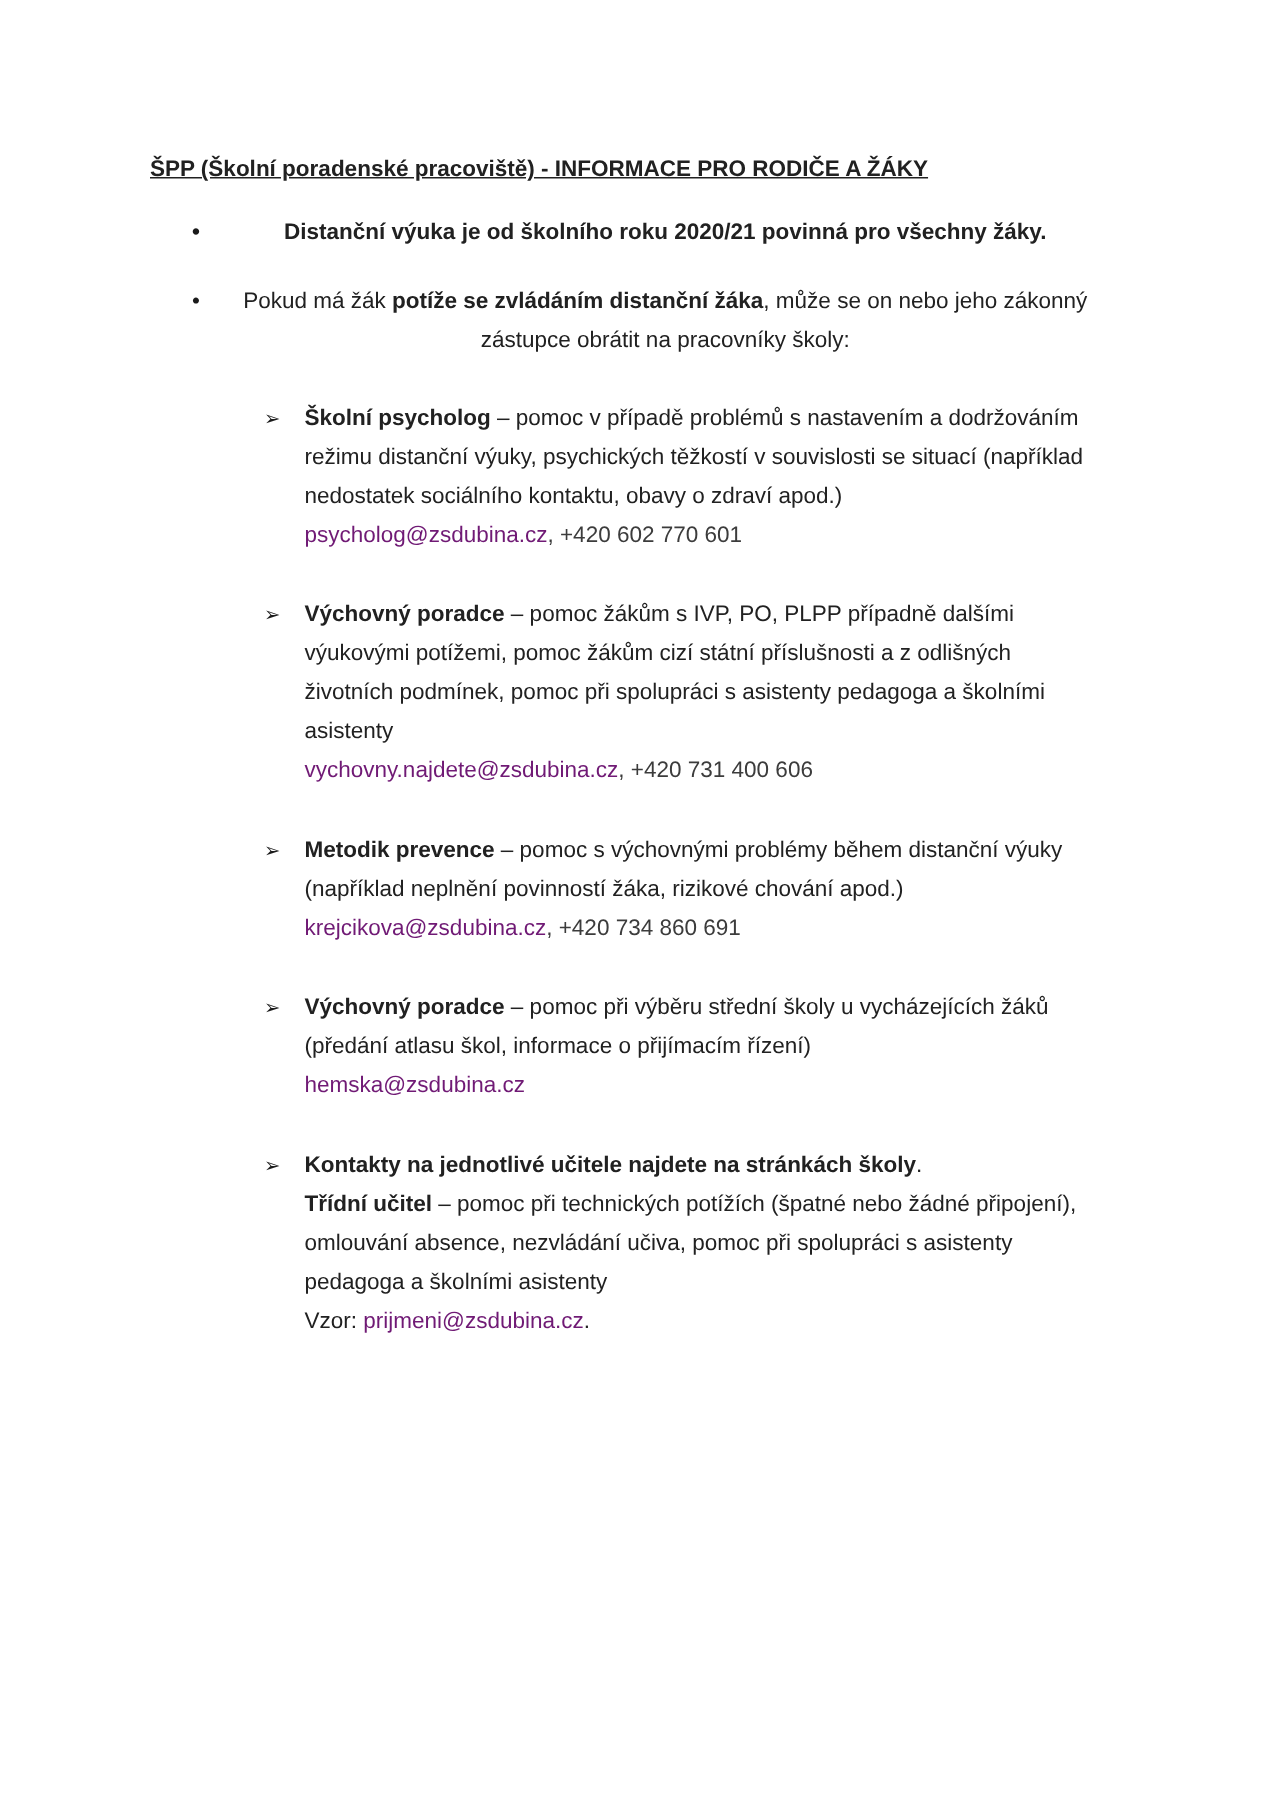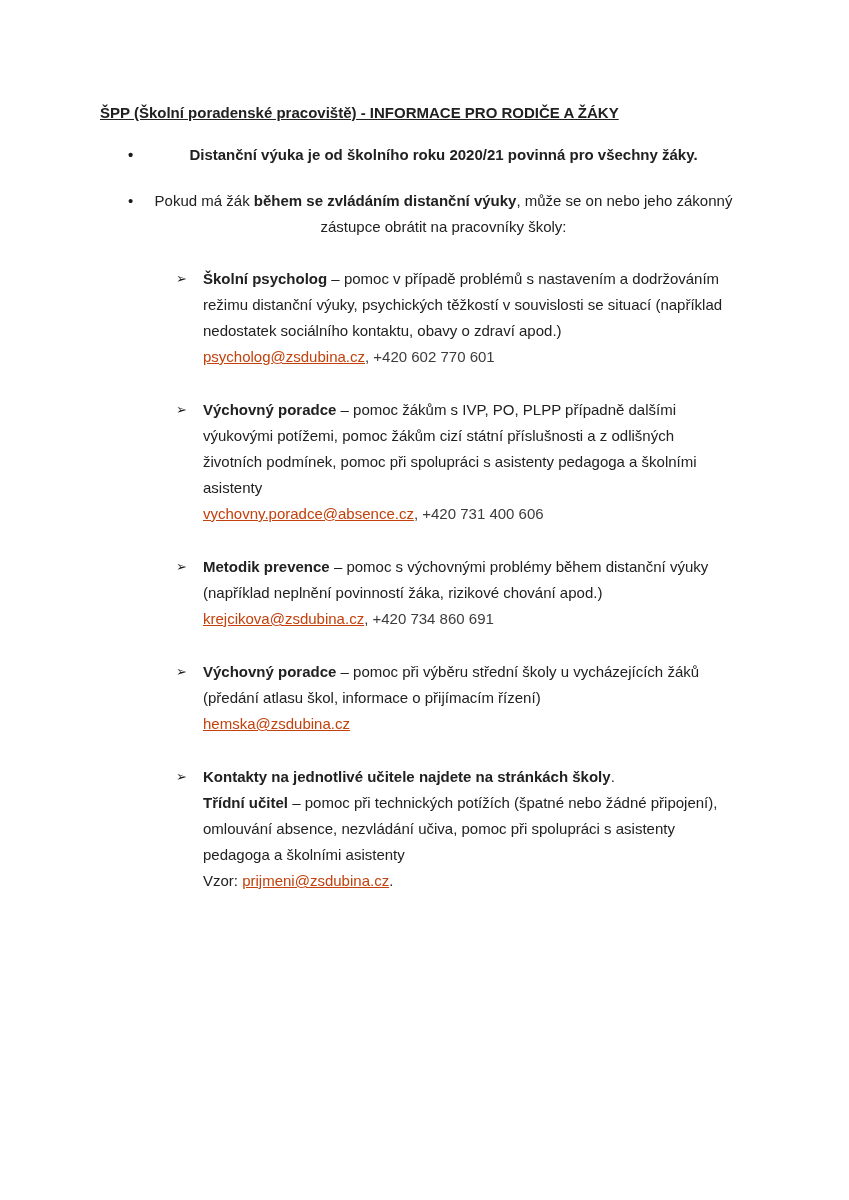--- a/index.html
+++ b/index.html
@@ -55,22 +55,21 @@
   .arrow-marker {
     flex: 0 0 27px;
     width: 27px;
     font-size: 13px;
     color: #1a1a1a;
   }
   .arrow-body {
     flex: 1 1 auto;
   }
   .email-link {
-    color: #c2410c;
-    text-decoration: underline;
+    color: #701a75;
     cursor: pointer;
   }
   .phone {
     color: #3c3c3c;
     margin-top: 12px;
   }
   p { margin: 0; }
 </style>
 </head>
 <body>
@@ -84,21 +83,21 @@
       <span class="bullet-marker bold">•</span>
       <div class="bullet-text">
         <p><span class="bold">Distanční výuka je od školního roku 2020/21 povinná pro všechny žáky.</span></p>
       </div>
     </div>
 
     <div class="bullet-item">
       <span class="bullet-marker">•</span>
       <div class="bullet-text">
         <p>
-          <span>Pokud má žák </span><span class="bold">během se zvládáním distanční výuky</span><span>, může se on nebo jeho zákonný zástupce obrátit na pracovníky školy:</span>
+          <span>Pokud má žák </span><span class="bold">potíže se zvládáním distanční žáka</span><span>, může se on nebo jeho zákonný zástupce obrátit na pracovníky školy:</span>
         </p>
       </div>
     </div>
 
     <div class="sub-list">
 
       <div class="arrow-item">
         <span class="arrow-marker">➢</span>
         <div class="arrow-body">
           <p>
@@ -110,21 +109,21 @@
         </div>
       </div>
 
       <div class="arrow-item">
         <span class="arrow-marker">➢</span>
         <div class="arrow-body">
           <p>
             <span class="bold">Výchovný poradce</span><span> – </span><span>pomoc žákům s IVP, PO, PLPP případně dalšími výukovými potížemi, pomoc žákům cizí státní příslušnosti a z odlišných životních podmínek, pomoc při spolupráci s asistenty pedagoga a školními asistenty</span>
           </p>
           <p>
-            <a class="email-link">vychovny.poradce@absence.cz</a><span class="phone">, +420 731 400 606</span>
+            <a class="email-link">vychovny.najdete@zsdubina.cz</a><span class="phone">, +420 731 400 606</span>
           </p>
         </div>
       </div>
 
       <div class="arrow-item">
         <span class="arrow-marker">➢</span>
         <div class="arrow-body">
           <p>
             <span class="bold">Metodik prevence</span><span> – </span><span>pomoc s výchovnými problémy během distanční výuky (například neplnění povinností žáka, rizikové chování apod.)</span>
           </p>

